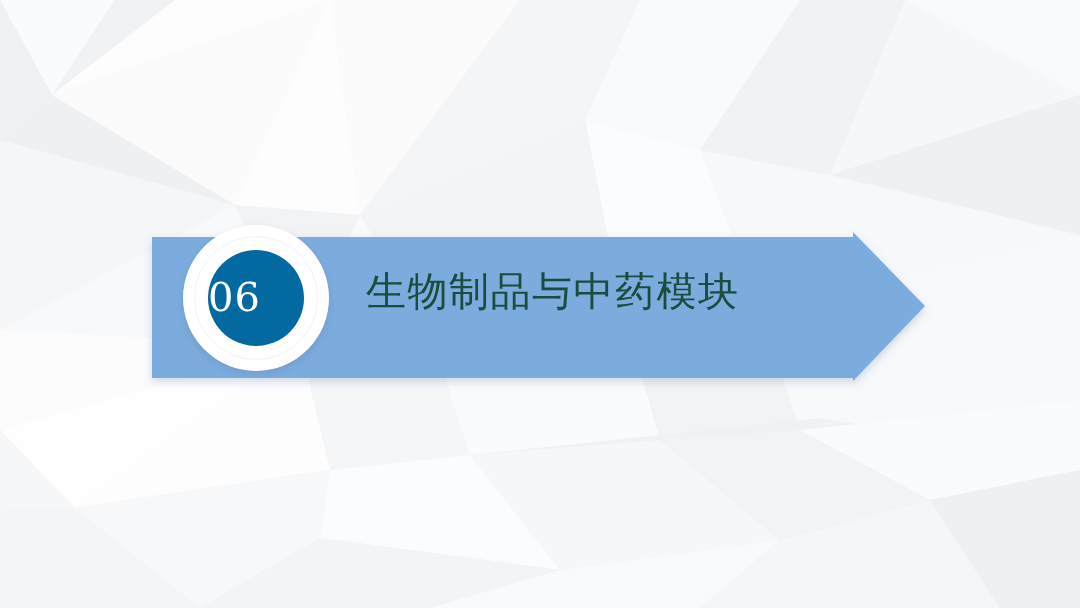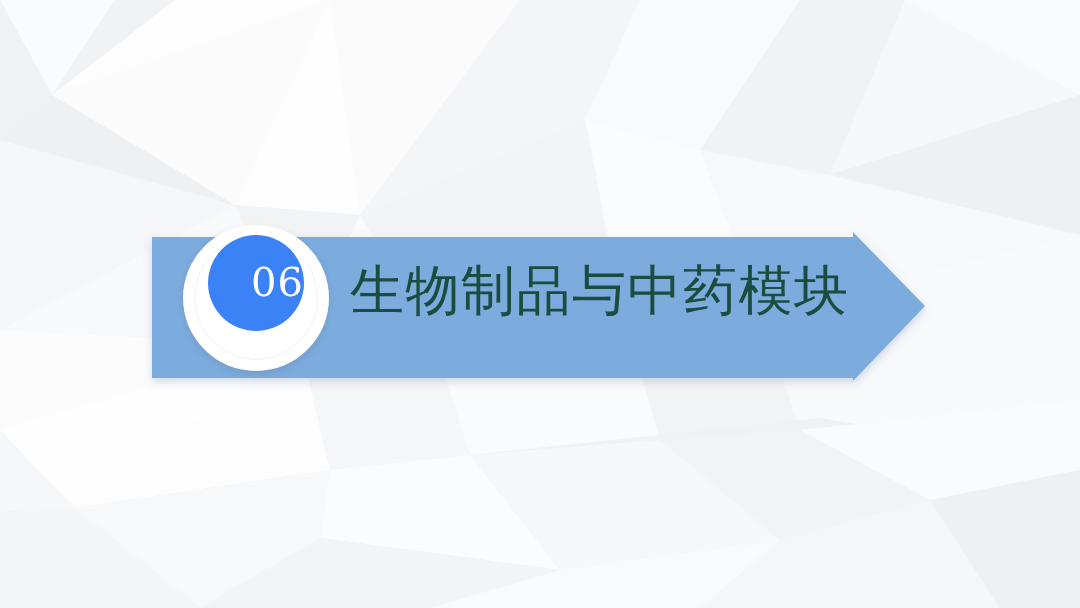--- a/index.html
+++ b/index.html
@@ -41,26 +41,26 @@
   .banner svg {
     display: block;
     width: 1080px;
     height: 608px;
     overflow: visible;
   }
 
   
   .banner-title {
     position: absolute;
-    left: 350px;
+    left: 366px;
     top: 262px;
     width: 460px;
     height: 58px;
     line-height: 58px;
-    font-size: 54px;
+    font-size: 40px;
     letter-spacing: 1.5px;
     color: #1a4c3f;
     white-space: nowrap;
     font-family: "DejaVu Serif", "Liberation Serif", serif;
     font-weight: 400;
   }
 
   
   .badge {
     position: absolute;
@@ -89,28 +89,28 @@
     height: 124px;
     border-radius: 50%;
     border: 1.5px solid #f0f2f4;
     box-sizing: border-box;
     background: transparent;
   }
 
   .badge-core {
     position: absolute;
     left: 25px;
-    top: 10px;
+    top: 25px;
     width: 96px;
     height: 96px;
     border-radius: 50%;
-    background: #3b82f6;
+    background: #0369a1;
     display: flex;
     align-items: center;
-    justify-content: flex-end;
+    justify-content: flex-start;
   }
 
   .badge-number {
     color: #ffffff;
     font-size: 40px;
     line-height: 1;
     letter-spacing: 1px;
     font-family: "DejaVu Serif", "Liberation Serif", serif;
     font-weight: 400;
     transform: translateY(-1px);

